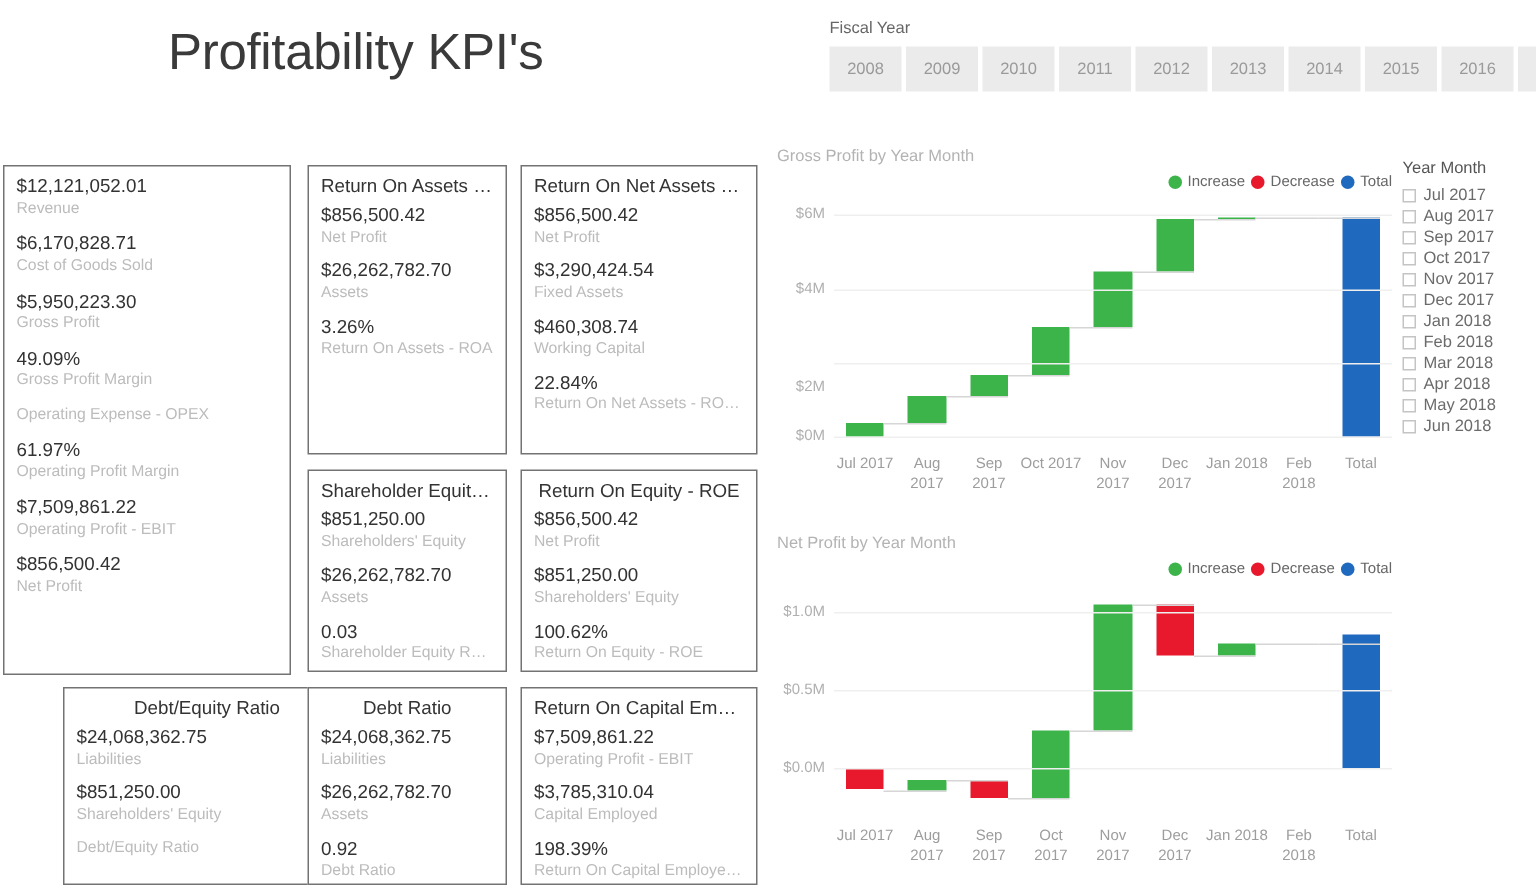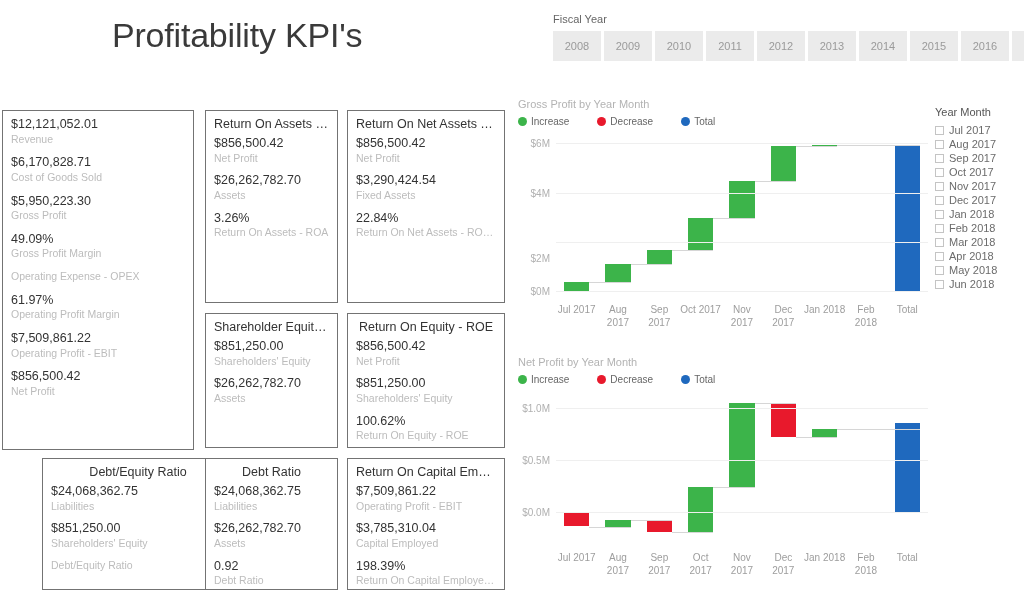--- a/index.html
+++ b/index.html
@@ -54,21 +54,21 @@
   #card-debt   { left: 205px; top: 458px; width: 133px; height: 132px; }
   #card-roce   { left: 347px; top: 458px; width: 158px; height: 132px; }
   #card-main .kpi { margin-bottom: 9px; }
 
   
   .chart-panel { position: absolute; }
   #chart-gp { left: 518px; top: 98px;  width: 410px; height: 240px; }
   #chart-np { left: 518px; top: 356px; width: 410px; height: 232px; }
 
   .chart-title { font-size: 11px; color: #b3b3b3; margin-bottom: 6px; }
-  .legend { display: flex; gap: 28px; align-items: center; margin-bottom: 4px; }
+  .legend { display: flex; gap: 4px; align-items: center; margin-bottom: 4px; justify-content: flex-end; }
   .legend-item { display: flex; align-items: center; gap: 4px; }
   .legend-dot { width: 9px; height: 9px; border-radius: 50%; }
   .legend-txt { font-size: 10px; color: #666; }
 
   .plot { position: relative; }
   .yaxis { position: absolute; left: 0; top: 0; width: 36px; height: 100%; }
   .ytick {
     position: absolute; right: 4px; font-size: 10px; color: #b0b0b0;
     transform: translateY(-50%); white-space: nowrap;
   }
@@ -166,33 +166,41 @@
       <div class="card-title">Return On Net Assets - RONA</div>
       <div class="kpi">
         <div class="kpi-val">$856,500.42</div>
         <div class="kpi-lbl">Net Profit</div>
       </div>
       <div class="kpi">
         <div class="kpi-val">$3,290,424.54</div>
         <div class="kpi-lbl">Fixed Assets</div>
       </div>
       <div class="kpi">
+        <div class="kpi-val">$460,308.74</div>
+        <div class="kpi-lbl">Working Capital</div>
+      </div>
+      <div class="kpi">
         <div class="kpi-val">22.84%</div>
         <div class="kpi-lbl">Return On Net Assets - RONA</div>
       </div>
     </div>
   <div class="card" id="card-ser">
       <div class="card-title">Shareholder Equity Ratio</div>
       <div class="kpi">
         <div class="kpi-val">$851,250.00</div>
         <div class="kpi-lbl">Shareholders' Equity</div>
       </div>
       <div class="kpi">
         <div class="kpi-val">$26,262,782.70</div>
         <div class="kpi-lbl">Assets</div>
+      </div>
+      <div class="kpi">
+        <div class="kpi-val">0.03</div>
+        <div class="kpi-lbl">Shareholder Equity Ratio</div>
       </div>
     </div>
   <div class="card" id="card-roe">
       <div class="card-title">Return On Equity - ROE</div>
       <div class="kpi">
         <div class="kpi-val">$856,500.42</div>
         <div class="kpi-lbl">Net Profit</div>
       </div>
       <div class="kpi">
         <div class="kpi-val">$851,250.00</div>

